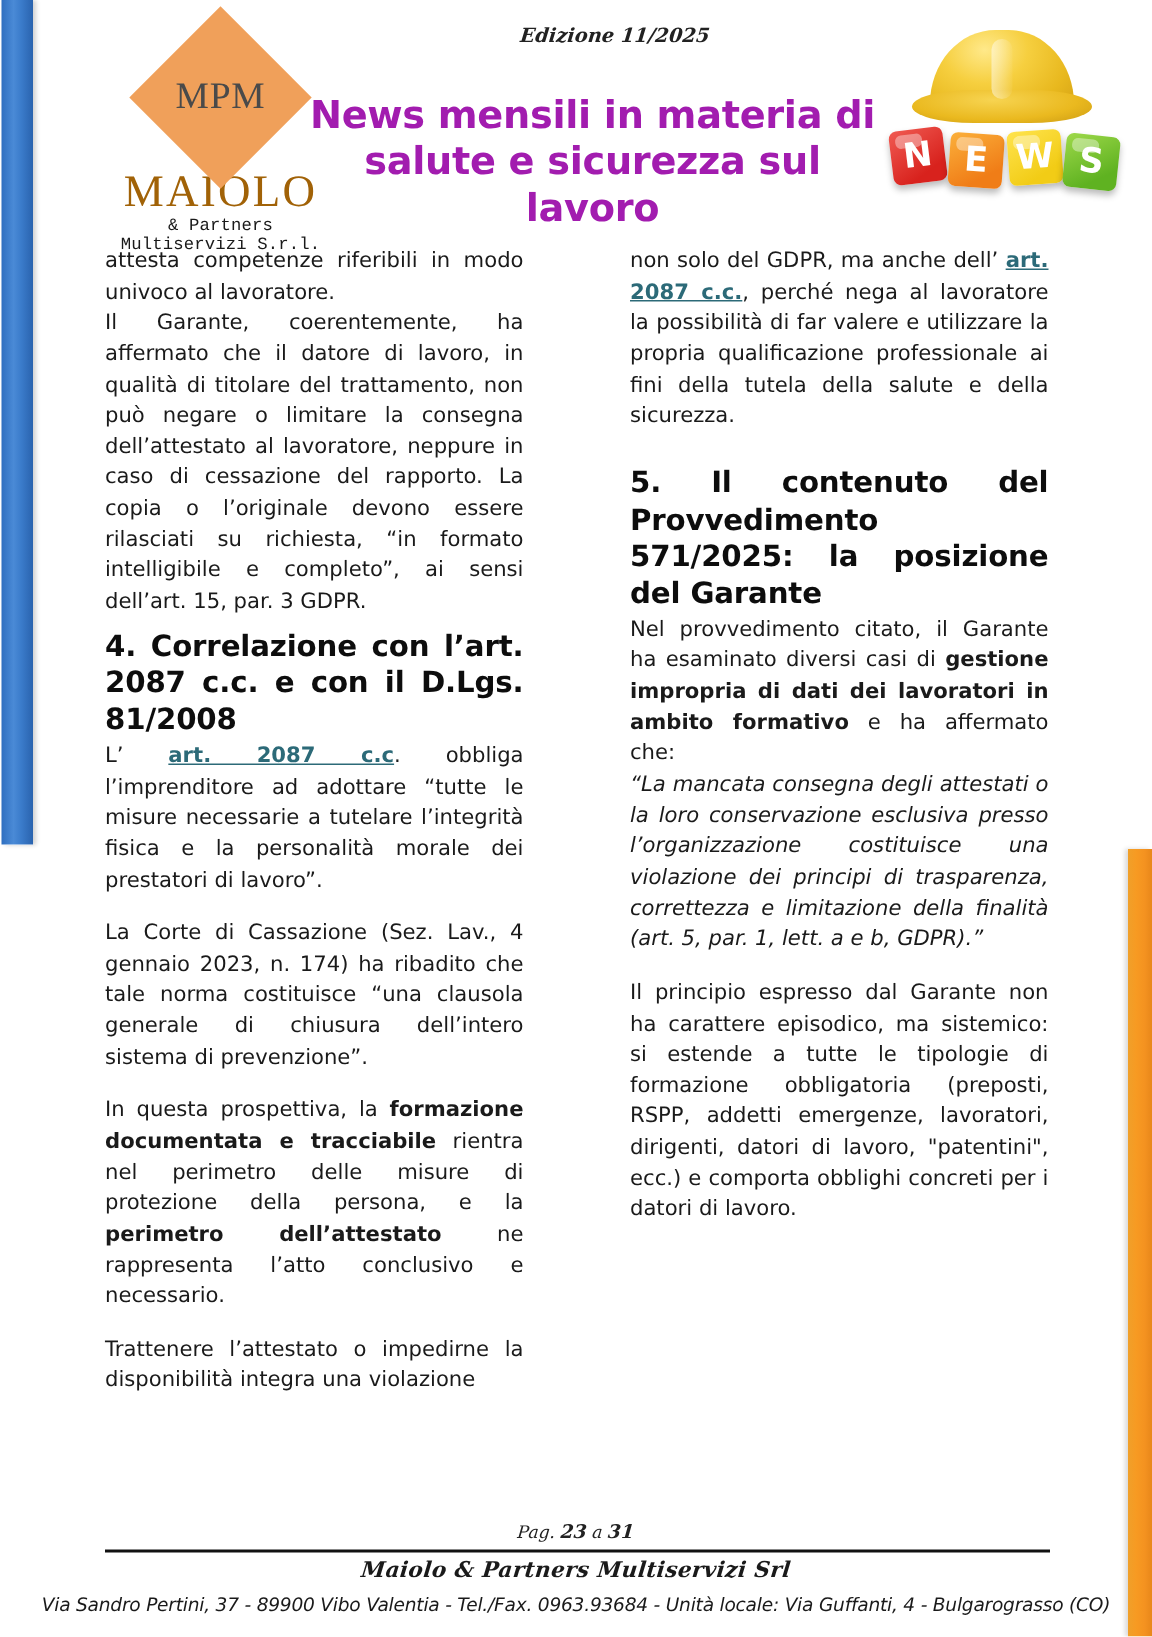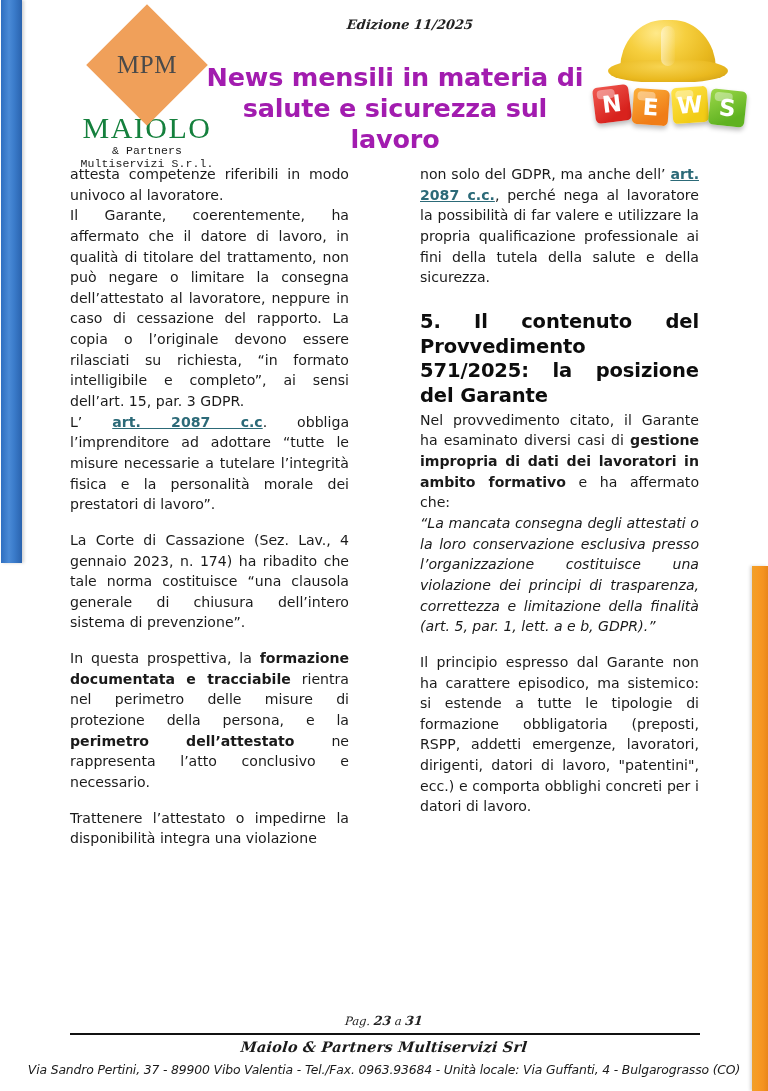--- a/index.html
+++ b/index.html
@@ -73,21 +73,21 @@
     font-family: "Liberation Serif", serif;
     font-size: 25px;
     letter-spacing: 0.5px;
     color: #4a4a4a;
   }
   .logo-name {
     margin-top: 4px;
     font-family: "Liberation Serif", serif;
     font-size: 30px;
     letter-spacing: 1.5px;
-    color: #15803d;
+    color: #a16207;
     line-height: 1.05;
   }
   .logo-sub {
     font-family: Liberation Mono, monospace;
     font-size: 11.5px;
     color: #1a1a1a;
     letter-spacing: 0.1px;
   }
 
   .edition {
@@ -333,20 +333,21 @@
     </div>
   </div>
 
   <div class="columns">
 
     <div class="col col-left">
 
       <p>attesta competenze riferibili in modo univoco al lavoratore.</p>
       <p class="tight">Il Garante, coerentemente, ha affermato che il datore di lavoro, in qualità di titolare del trattamento, non può negare o limitare la consegna dell’attestato al lavoratore, neppure in caso di cessazione del rapporto. La copia o l’originale devono essere rilasciati su richiesta, “in formato intelligibile e completo”, ai sensi dell’art. 15, par. 3 GDPR.</p>
 
+      <h2 class="sec">4. Correlazione con l’art. 2087 c.c. e con il D.Lgs. 81/2008</h2>
 
       <p><span>L’ </span><a class="lnk" href="#">art. 2087 c.c</a><span>. obbliga l’imprenditore ad adottare “tutte le misure necessarie a tutelare l’integrità fisica e la personalità morale dei prestatori di lavoro”.</span></p>
 
       <p class="gap">La Corte di Cassazione (Sez. Lav., 4 gennaio 2023, n. 174) ha ribadito che tale norma costituisce “una clausola generale di chiusura dell’intero sistema di prevenzione”.</p>
 
       <p class="gap"><span>In questa prospettiva, la </span><span class="b">formazione documentata e tracciabile</span><span> rientra nel perimetro delle misure di protezione della persona, e la </span><span class="b">perimetro</span><span> </span><span class="b">dell’attestato</span><span> ne rappresenta l’atto conclusivo e necessario.</span></p>
 
       <p class="gap">Trattenere l’attestato o impedirne la disponibilità integra una violazione</p>
     </div>
 

